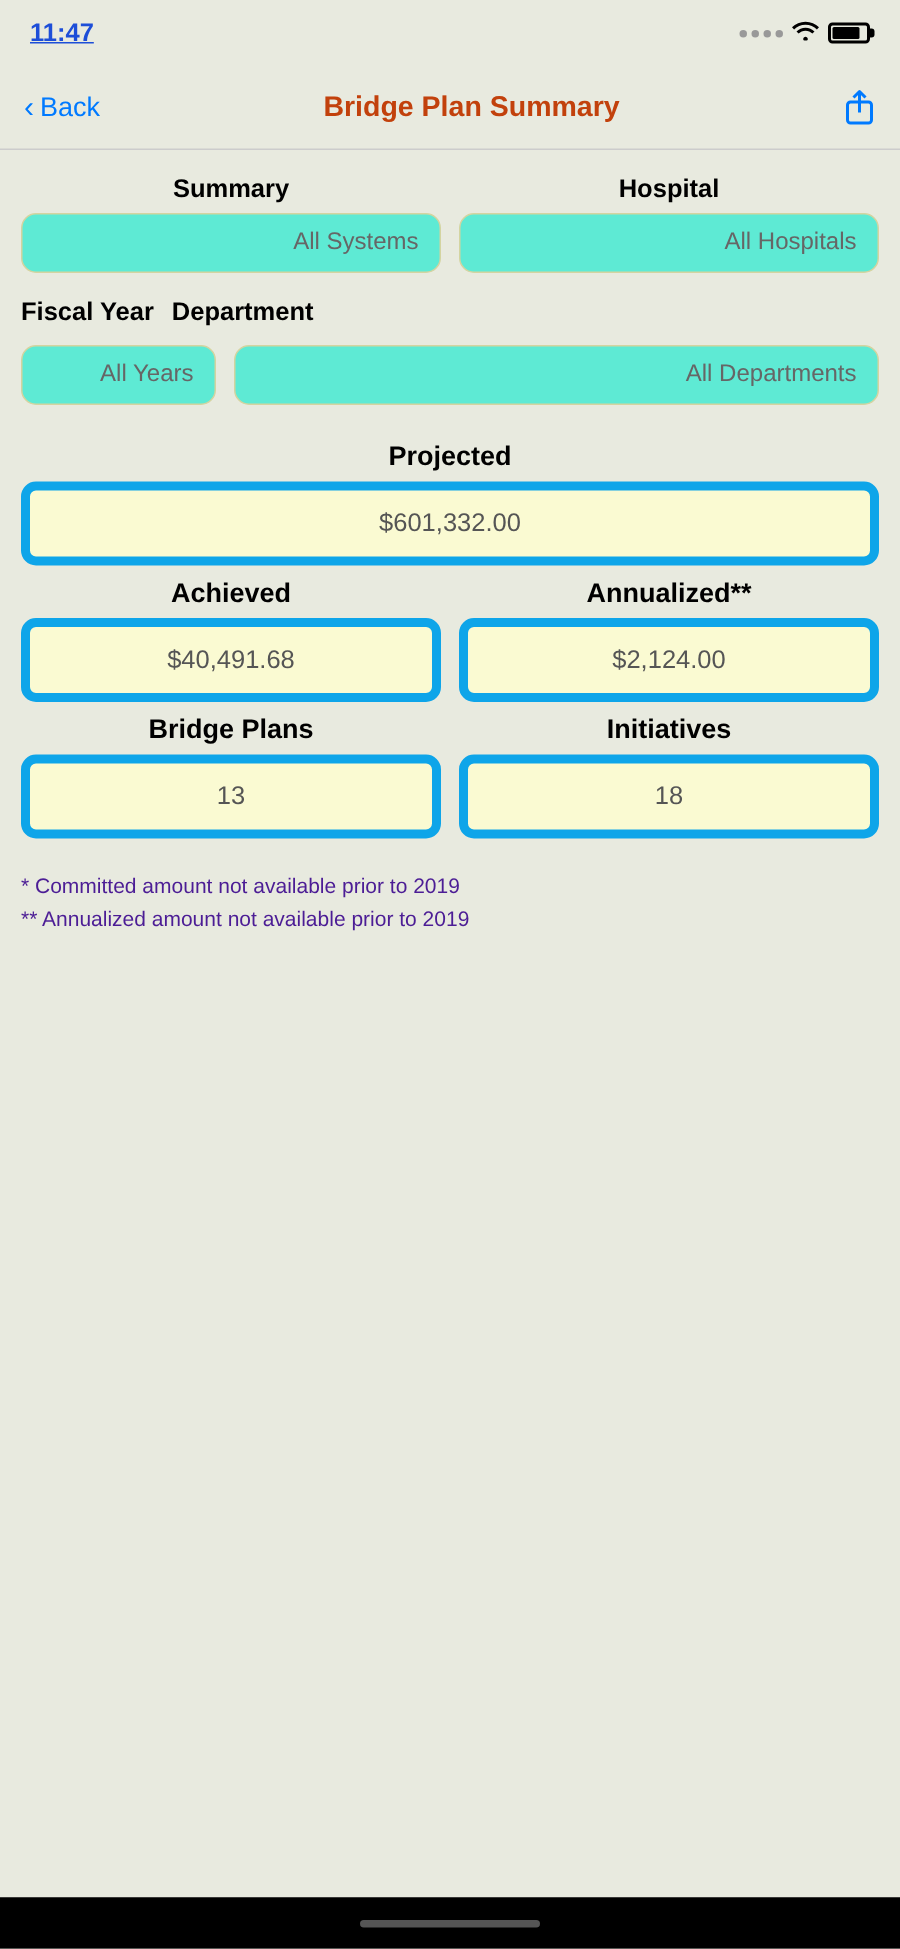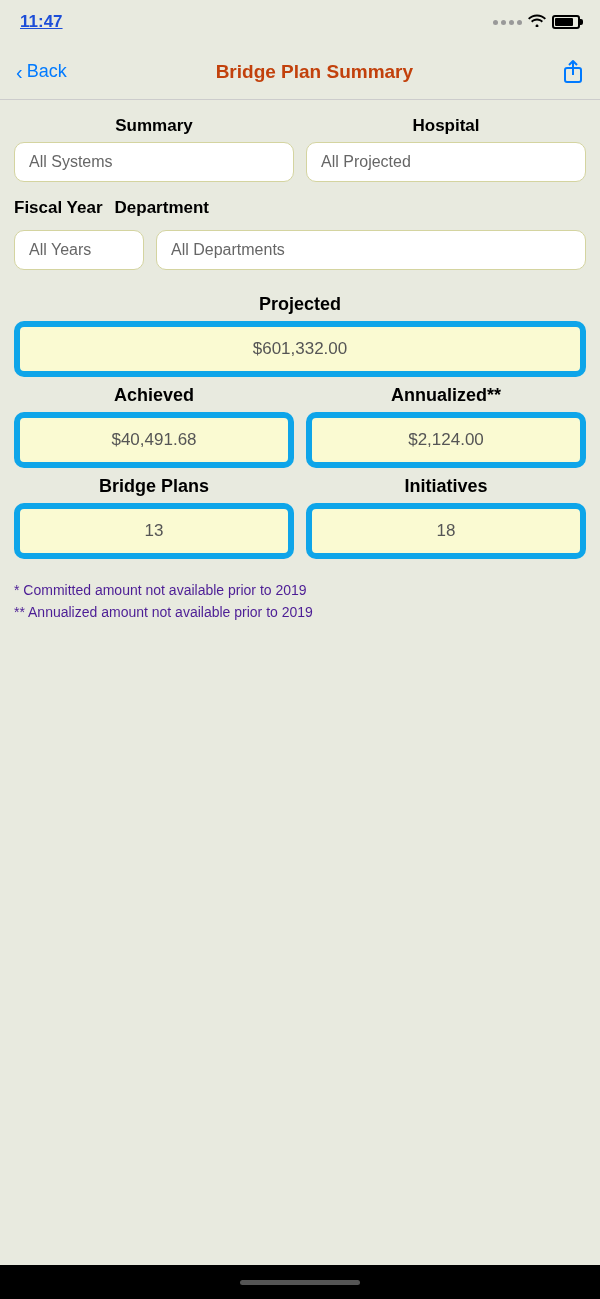--- a/index.html
+++ b/index.html
@@ -152,27 +152,27 @@
 
     .filter-label {
       font-size: 17px;
       font-weight: 700;
       color: #000;
       margin-bottom: 6px;
       text-align: center;
     }
 
     .filter-input {
-      background: #ffffff;
+      background: #5eead4;
       border: 1px solid #d4d4a0;
       border-radius: 10px;
       padding: 10px 14px;
       font-size: 16px;
       color: #666;
-      text-align: left;
+      text-align: right;
       width: 100%;
       cursor: pointer;
     }
 
     .fiscal-dept-row {
       display: flex;
       gap: 12px;
       margin-bottom: 6px;
       align-items: flex-start;
     }
@@ -286,21 +286,21 @@
 <div class="main-content">
 
   <div class="filter-section">
     <div class="filter-row">
       <div class="filter-col">
         <div class="filter-label">Summary</div>
         <div class="filter-input">All Systems</div>
       </div>
       <div class="filter-col">
         <div class="filter-label">Hospital</div>
-        <div class="filter-input">All Projected</div>
+        <div class="filter-input">All Hospitals</div>
       </div>
     </div>
   </div>
 
   <div class="filter-section">
     <div class="fiscal-dept-row">
       <div class="fiscal-col">
         <div class="filter-label" style="text-align:left;">Fiscal Year</div>
       </div>
       <div class="dept-col">

